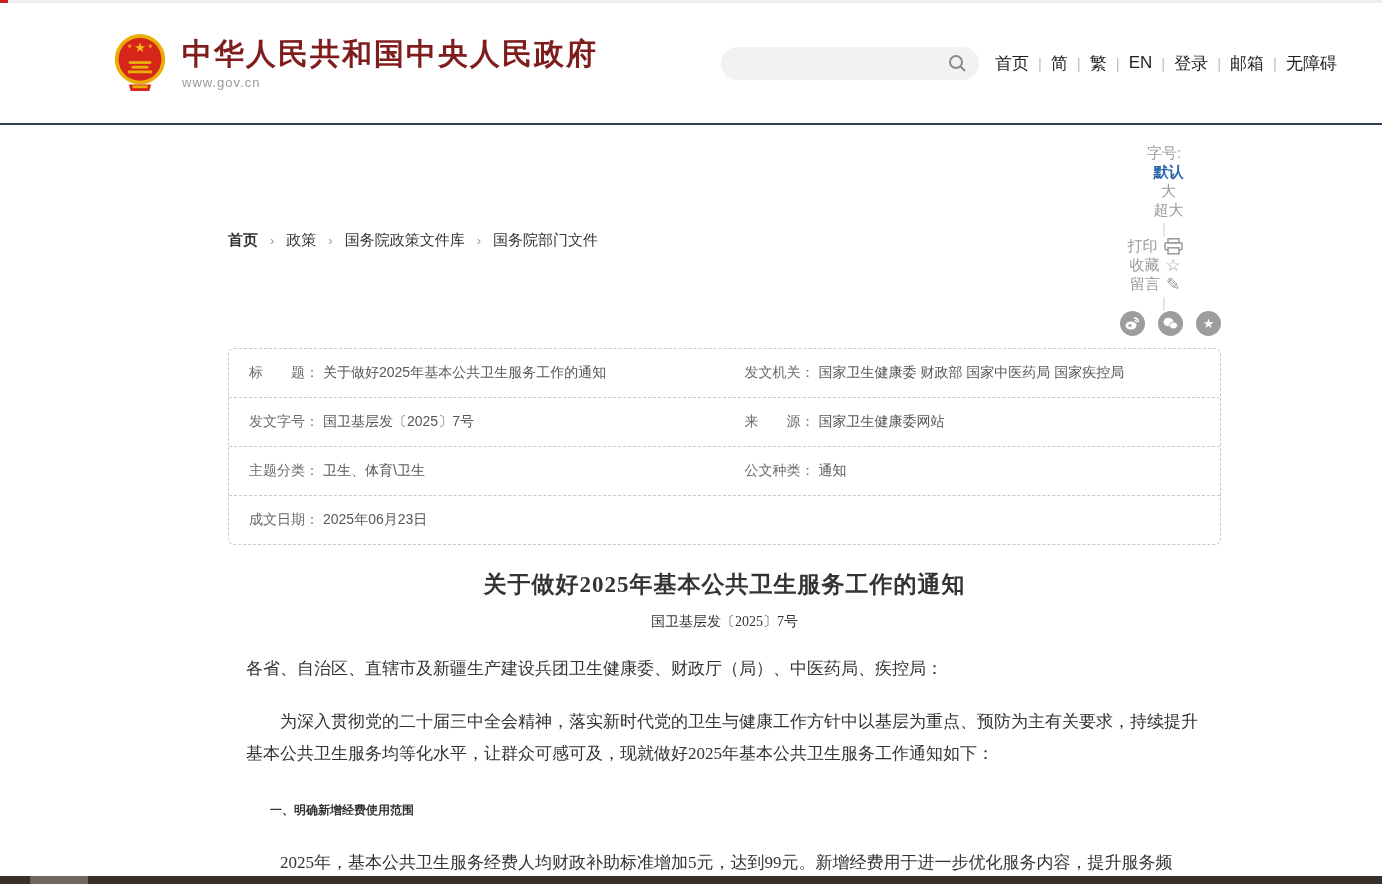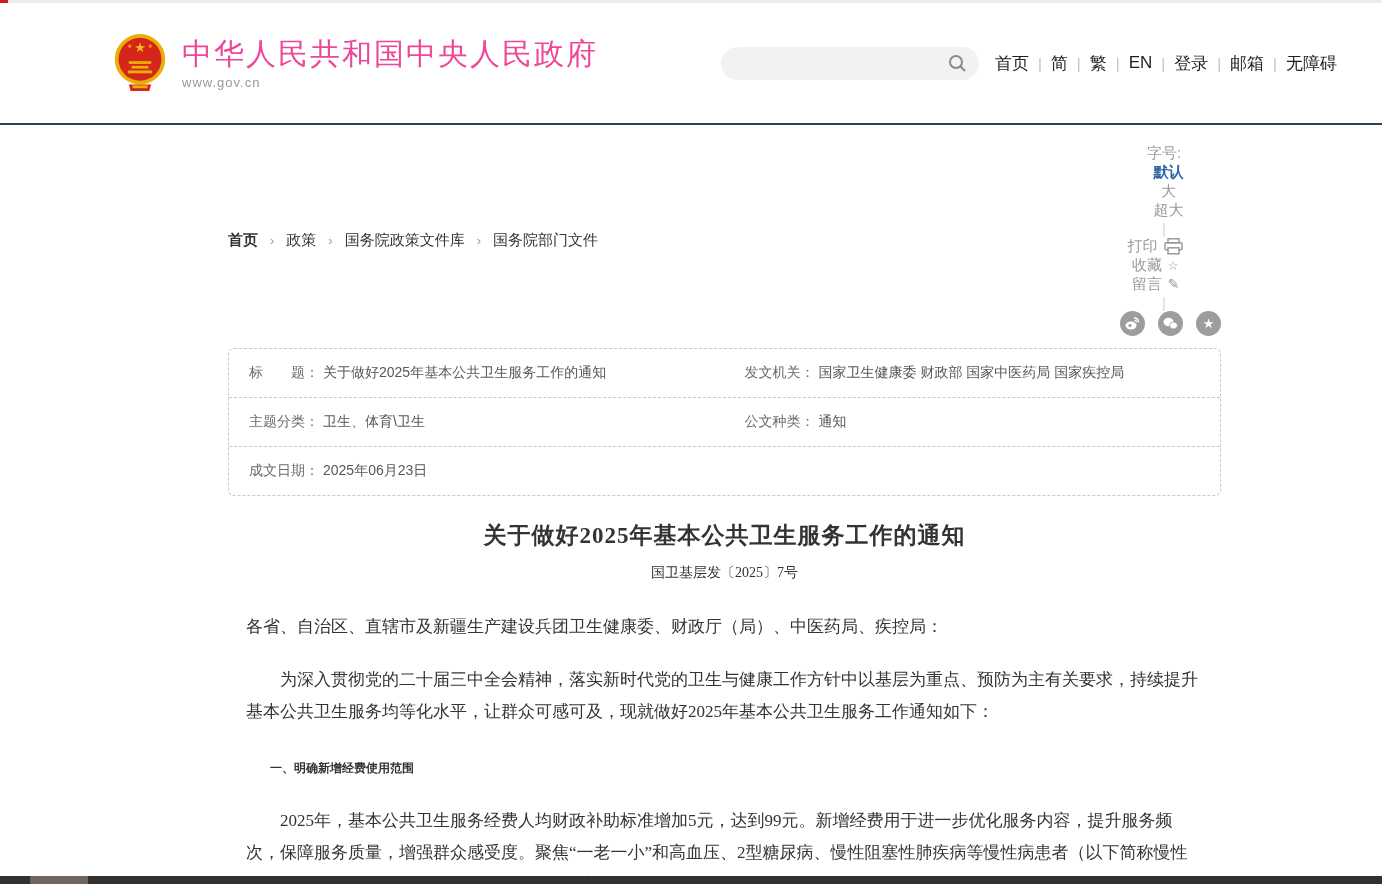--- a/index.html
+++ b/index.html
@@ -22,22 +22,22 @@
     align-items: center;
     padding: 3px 45px 0 112px;
     border-bottom: 2px solid #2f4054;
     background: #fff;
   }
   .logo-group { display: flex; align-items: center; }
   .emblem { width: 56px; height: 60px; flex: 0 0 auto; }
   .titles { margin-left: 14px; }
   .site-title {
     font-size: 30px;
-    font-weight: normal;
-    color: #ec4899;
+    font-weight: bold;
+    color: #7f1d1d;
     letter-spacing: 2px;
     line-height: 1.1;
   }
   .site-url { font-size: 13px; color: #9a9a9a; margin-top: 5px; letter-spacing: 1px; }
 
   .search-box {
     margin-left: auto;
     width: 258px; height: 33px;
     background: #f2f2f2;
     border-radius: 17px;
@@ -61,21 +61,21 @@
   .breadcrumb { display: flex; align-items: center; color: #333; }
   .breadcrumb .crumb { cursor: pointer; }
   .breadcrumb .crumb.first { font-weight: bold; }
   .breadcrumb .csep { color: #9a9a9a; padding: 0 12px; font-size: 13px; }
 
   .toolbar { margin-left: auto; display: flex; align-items: center; color: #9a9a9a; font-size: 15px; flex-direction: column; }
   .fs-label { color: #9a9a9a; }
   .fs-opt { margin-left: 9px; cursor: pointer; color: #9a9a9a; }
   .fs-opt.active { color: #2b66a8; font-weight: bold; }
   .tsep { color: #d8d8d8; margin: 0 16px; }
-  .tool-item { display: flex; align-items: center; margin-right: 18px; cursor: pointer; color: #9a9a9a; font-family: Liberation Mono, monospace; }
+  .tool-item { display: flex; align-items: center; margin-right: 18px; cursor: pointer; color: #9a9a9a; }
   .tool-item:last-of-type { margin-right: 0; }
   .tool-item .glyph { margin-left: 6px; font-size: 17px; line-height: 1; }
   .share-group { display: flex; align-items: center; }
   .share-circle {
     width: 25px; height: 25px; border-radius: 50%;
     background: #9d9d9d; color: #fff;
     display: flex; align-items: center; justify-content: center;
     margin-left: 13px; cursor: pointer; font-size: 13px;
   }
 
@@ -89,21 +89,21 @@
 
   
   .doc { font-family: "Liberation Serif", "DejaVu Serif", serif; color: #333; }
   .doc-title {
     text-align: center; font-size: 23px; font-weight: bold;
     margin-top: 24px; letter-spacing: 1px;
   }
   .doc-number { text-align: center; font-size: 14px; margin-top: 13px; }
   .doc-body { margin-top: 14px; padding: 0 18px 0 18px; }
   .doc-body p { font-size: 17px; line-height: 32px; margin-top: 21px; text-indent: 2em; }
-  .doc-body p.salutation { text-indent: 0; margin-top: 29px; }
+  .doc-body p.salutation { text-indent: 0; margin-top: 22px; }
   .doc-body h3 { font-size: 12px; line-height: 32px; margin-top: 24px; text-indent: 2em; font-weight: bold; }
 
   
   .bottom-bar { position: absolute; left: 0; bottom: 0; width: 100%; height: 8px; background: #36302d; }
   .bottom-bar-light { position: absolute; left: 30px; top: 0; width: 58px; height: 8px; background: #6e6460; }
 </style>
 </head>
 <body>
 
 <div class="topline">
@@ -220,20 +220,28 @@
     <div class="meta-row">
       <div class="meta-cell">
         <span class="meta-label">标　　题：</span><span class="meta-value">关于做好2025年基本公共卫生服务工作的通知</span>
       </div>
       <div class="meta-cell">
         <span class="meta-label">发文机关：</span><span class="meta-value">国家卫生健康委 财政部 国家中医药局 国家疾控局</span>
       </div>
     </div>
     <div class="meta-row">
       <div class="meta-cell">
+        <span class="meta-label">发文字号：</span><span class="meta-value">国卫基层发〔2025〕7号</span>
+      </div>
+      <div class="meta-cell">
+        <span class="meta-label">来　　源：</span><span class="meta-value">国家卫生健康委网站</span>
+      </div>
+    </div>
+    <div class="meta-row">
+      <div class="meta-cell">
         <span class="meta-label">主题分类：</span><span class="meta-value">卫生、体育\卫生</span>
       </div>
       <div class="meta-cell">
         <span class="meta-label">公文种类：</span><span class="meta-value">通知</span>
       </div>
     </div>
     <div class="meta-row">
       <div class="meta-cell">
         <span class="meta-label">成文日期：</span><span class="meta-value">2025年06月23日</span>
       </div>

